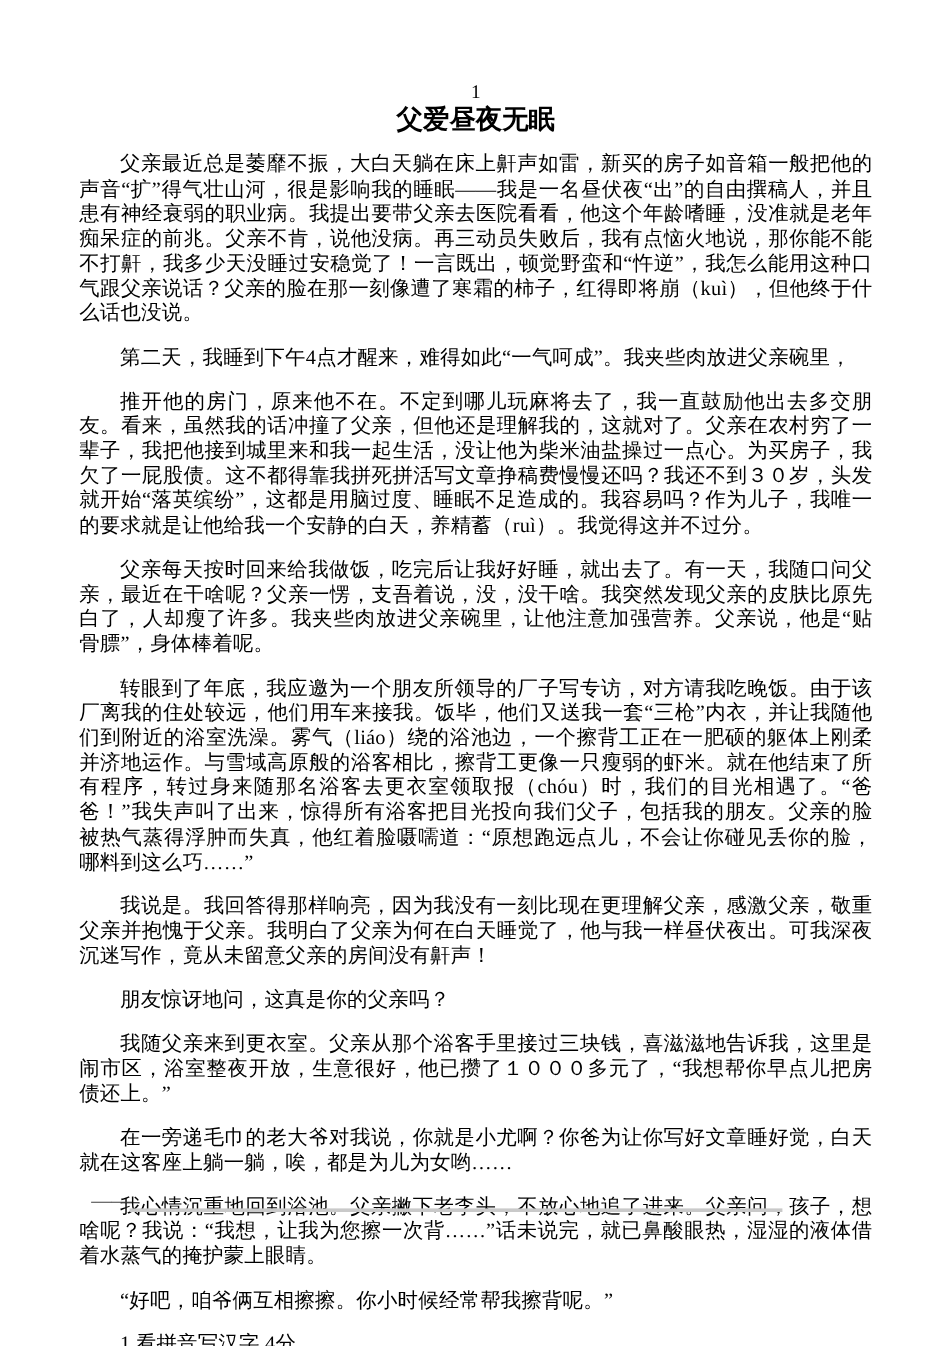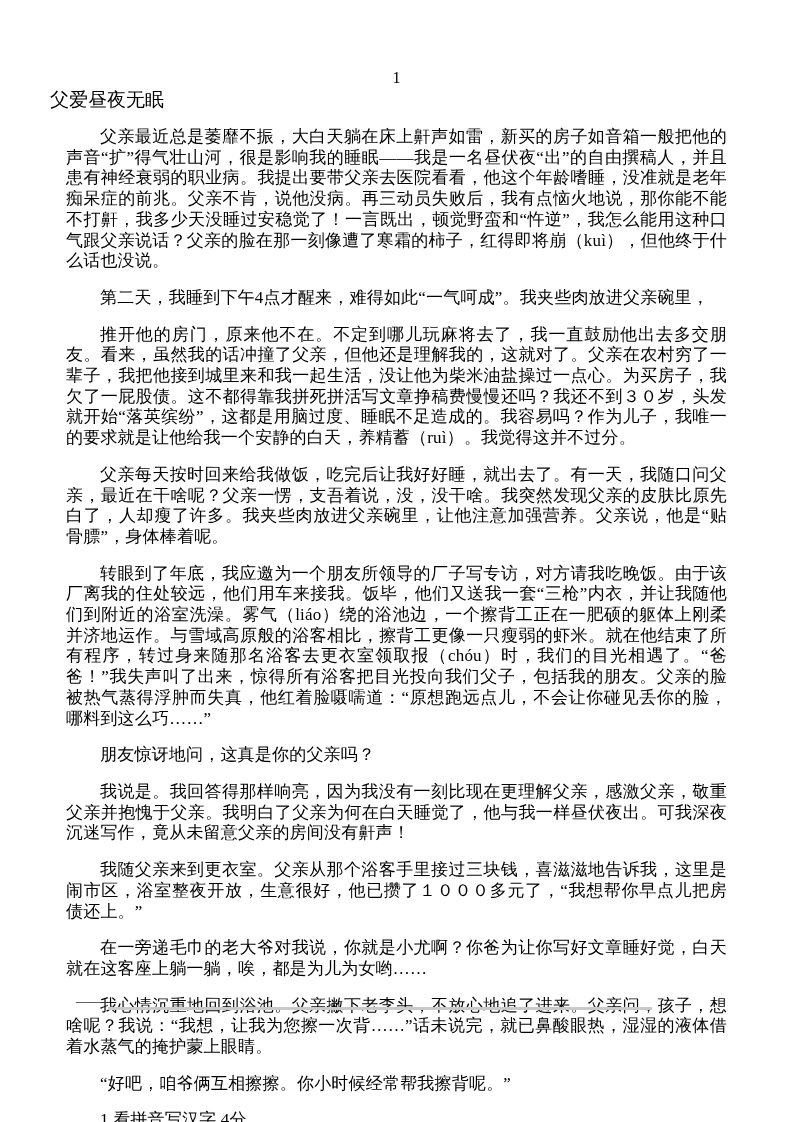--- a/index.html
+++ b/index.html
@@ -19,23 +19,23 @@
     color: #000000;
     overflow: hidden;
   }
   .page-number {
     text-align: center;
     font-size: 16px;
     line-height: 20px;
     margin: 0;
   }
   .doc-title {
-    text-align: left;
-    font-size: 19px;
-    font-weight: normal;
+    text-align: center;
+    font-size: 22px;
+    font-weight: bold;
     line-height: 23px;
     margin: 0;
   }
   .body-text p {
     margin: 16px;
     font-size: 17px;
     line-height: 20.7px;
     text-indent: 2em;
     text-align: justify;
     letter-spacing: 0.2px;
@@ -72,22 +72,22 @@
   <p class="page-number">1</p>
 
   <h1 class="doc-title">父爱昼夜无眠</h1>
 
   <div class="body-text">
     <p>父亲最近总是萎靡不振，大白天躺在床上鼾声如雷，新买的房子如音箱一般把他的声音“扩”得气壮山河，很是影响我的睡眠——我是一名昼伏夜“出”的自由撰稿人，并且患有神经衰弱的职业病。我提出要带父亲去医院看看，他这个年龄嗜睡，没准就是老年痴呆症的前兆。父亲不肯，说他没病。再三动员失败后，我有点恼火地说，那你能不能不打鼾，我多少天没睡过安稳觉了！一言既出，顿觉野蛮和“忤逆”，我怎么能用这种口气跟父亲说话？父亲的脸在那一刻像遭了寒霜的柿子，红得即将崩（kuì），但他终于什么话也没说。</p>
     <p>第二天，我睡到下午4点才醒来，难得如此“一气呵成”。我夹些肉放进父亲碗里，</p>
     <p>推开他的房门，原来他不在。不定到哪儿玩麻将去了，我一直鼓励他出去多交朋友。看来，虽然我的话冲撞了父亲，但他还是理解我的，这就对了。父亲在农村穷了一辈子，我把他接到城里来和我一起生活，没让他为柴米油盐操过一点心。为买房子，我欠了一屁股债。这不都得靠我拼死拼活写文章挣稿费慢慢还吗？我还不到３０岁，头发就开始“落英缤纷”，这都是用脑过度、睡眠不足造成的。我容易吗？作为儿子，我唯一的要求就是让他给我一个安静的白天，养精蓄（ruì）。我觉得这并不过分。</p>
     <p>父亲每天按时回来给我做饭，吃完后让我好好睡，就出去了。有一天，我随口问父亲，最近在干啥呢？父亲一愣，支吾着说，没，没干啥。我突然发现父亲的皮肤比原先白了，人却瘦了许多。我夹些肉放进父亲碗里，让他注意加强营养。父亲说，他是“贴骨膘”，身体棒着呢。</p>
     <p>转眼到了年底，我应邀为一个朋友所领导的厂子写专访，对方请我吃晚饭。由于该厂离我的住处较远，他们用车来接我。饭毕，他们又送我一套“三枪”内衣，并让我随他们到附近的浴室洗澡。雾气（liáo）绕的浴池边，一个擦背工正在一肥硕的躯体上刚柔并济地运作。与雪域高原般的浴客相比，擦背工更像一只瘦弱的虾米。就在他结束了所有程序，转过身来随那名浴客去更衣室领取报（chóu）时，我们的目光相遇了。“爸爸！”我失声叫了出来，惊得所有浴客把目光投向我们父子，包括我的朋友。父亲的脸被热气蒸得浮肿而失真，他红着脸嗫嚅道：“原想跑远点儿，不会让你碰见丢你的脸，哪料到这么巧……”</p>
+    <p>我说是。我回答得那样响亮，因为我没有一刻比现在更理解父亲，感激父亲，敬重父亲并抱愧于父亲。我明白了父亲为何在白天睡觉了，他与我一样昼伏夜出。可我深夜沉迷写作，竟从未留意父亲的房间没有鼾声！</p>
     <p>朋友惊讶地问，这真是你的父亲吗？</p>
-    <p>我说是。我回答得那样响亮，因为我没有一刻比现在更理解父亲，感激父亲，敬重父亲并抱愧于父亲。我明白了父亲为何在白天睡觉了，他与我一样昼伏夜出。可我深夜沉迷写作，竟从未留意父亲的房间没有鼾声！</p>
     <p>我随父亲来到更衣室。父亲从那个浴客手里接过三块钱，喜滋滋地告诉我，这里是闹市区，浴室整夜开放，生意很好，他已攒了１０００多元了，“我想帮你早点儿把房债还上。”</p>
     <p>在一旁递毛巾的老大爷对我说，你就是小尤啊？你爸为让你写好文章睡好觉，白天就在这客座上躺一躺，唉，都是为儿为女哟……</p>
     <p>我心情沉重地回到浴池。父亲撇下老李头，不放心地追了进来。父亲问，孩子，想啥呢？我说：“我想，让我为您擦一次背……”话未说完，就已鼻酸眼热，湿湿的液体借着水蒸气的掩护蒙上眼睛。</p>
     <p>“好吧，咱爷俩互相擦擦。你小时候经常帮我擦背呢。”</p>
 
     <p><span>1.看拼音写汉字 </span><b>4分</b></p>
     <p class="pre" style="text-indent:2em">崩 kuì（  ）  liáo（  ）绕  养精蓄 ruì（  ）   报 chóu（  ）</p>
     <p><span>2.解释下列词</span><b>在文中</b><span>的含义 </span><b>3分</b></p>
     <p>一气呵成</p>
   </div>

